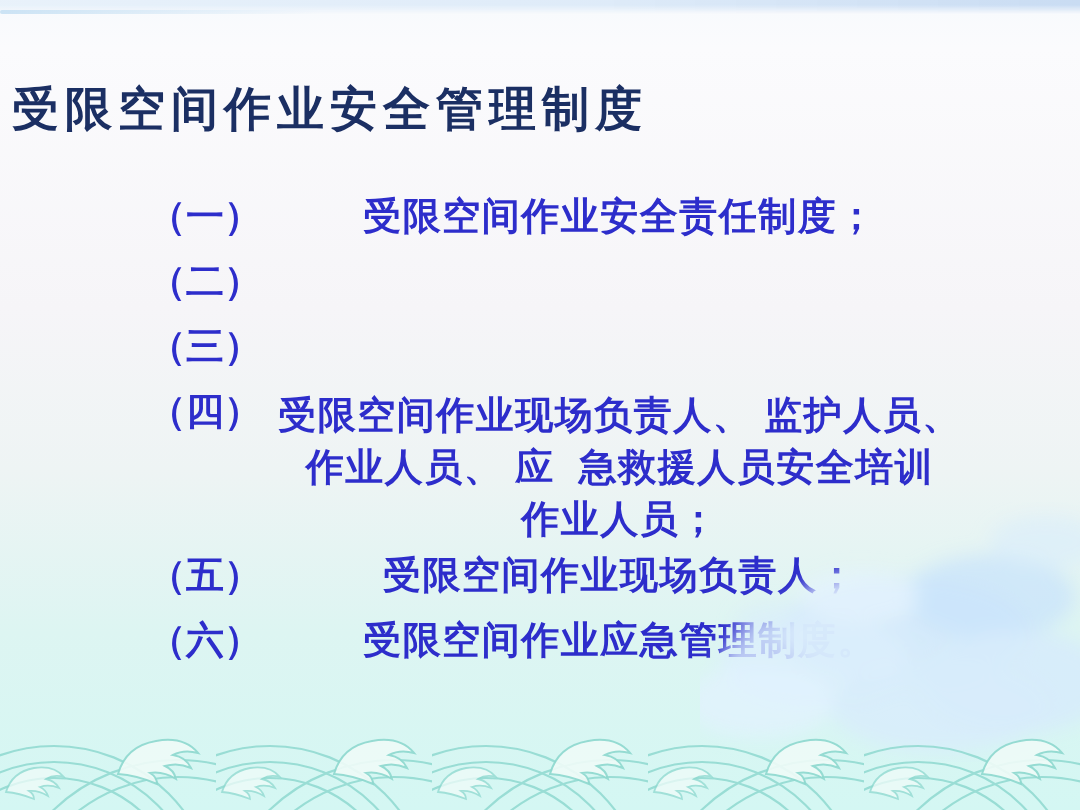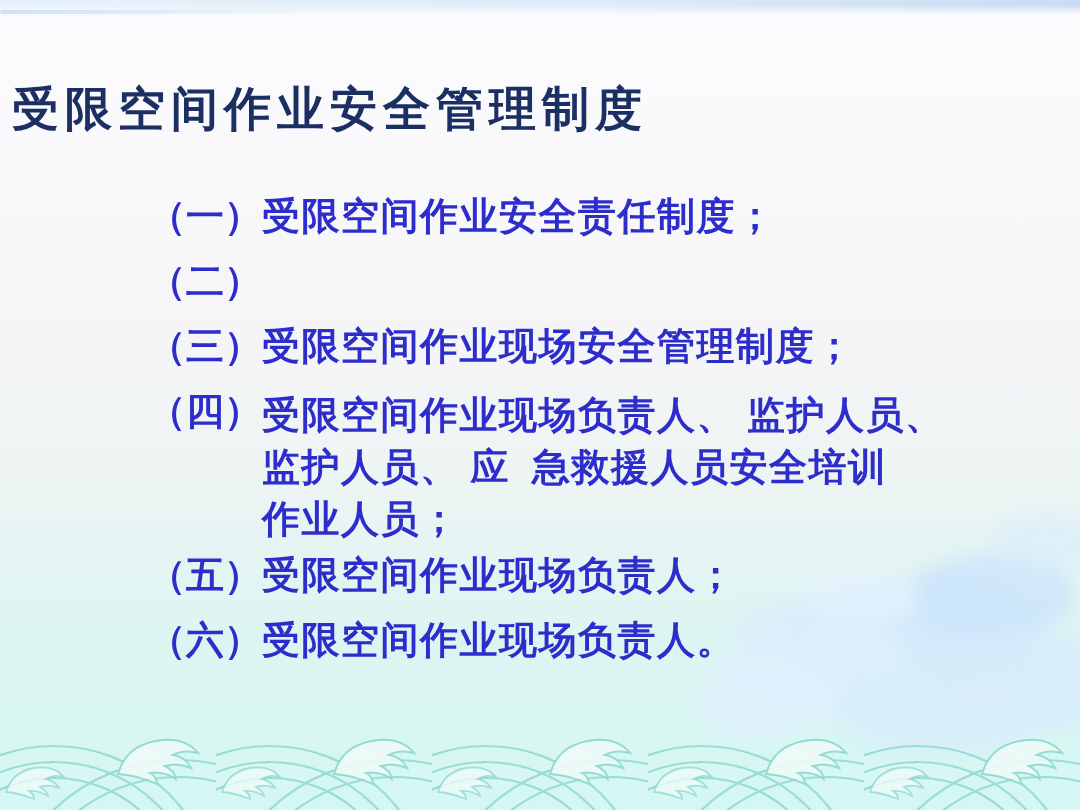--- a/index.html
+++ b/index.html
@@ -72,24 +72,24 @@
     flex: 0 0 106px;
     letter-spacing: 0px;
     white-space: nowrap;
   }
   .item .txt {
     flex: 1;
     letter-spacing: 1.5px;
   }
   .item .line {
     white-space: pre-wrap;
+    text-align: center;
   }
   .item.multiline .line {
     line-height: 52px;
-    font-family: Liberation Serif, serif;
   }
   .item.multiline {
     margin-bottom: 8px;
   }
   .clouds {
     position: absolute;
     right: 0;
     bottom: 48px;
     pointer-events: none;
   }
@@ -119,45 +119,42 @@
         <div class="line">受限空间作业安全责任制度；</div>
       </div>
     </div>
 
     <div class="item">
       <span class="num">（二）</span>
     </div>
 
     <div class="item">
       <span class="num">（三）</span>
-      <div class="txt">
-        <div class="line">受限空间作业现场安全管理制度；</div>
-      </div>
     </div>
 
     <div class="item multiline">
       <span class="num">（四）</span>
       <div class="txt">
         <div class="line">受限空间作业现场负责人、 监护人员、</div>
-        <div class="line">监护人员、 应  急救援人员安全培训</div>
+        <div class="line">作业人员、 应  急救援人员安全培训</div>
         <div class="line">作业人员；</div>
       </div>
     </div>
 
     <div class="item">
       <span class="num">（五）</span>
       <div class="txt">
         <div class="line">受限空间作业现场负责人；</div>
       </div>
     </div>
 
     <div class="item">
       <span class="num">（六）</span>
       <div class="txt">
-        <div class="line">受限空间作业现场负责人。</div>
+        <div class="line">受限空间作业应急管理制度。</div>
       </div>
     </div>
 
   </div>
 
   <svg class="clouds" width="380" height="260" viewBox="0 0 380 260">
     <defs>
       <filter id="cloudblur" x="-40%" y="-40%" width="180%" height="180%">
         <feGaussianBlur stdDeviation="9"></feGaussianBlur>
       </filter>

